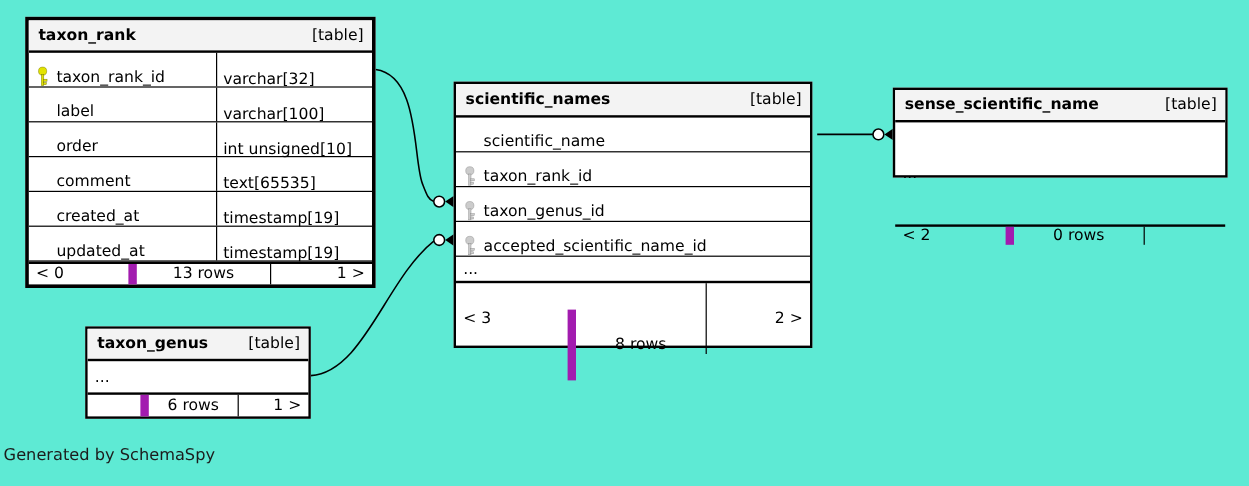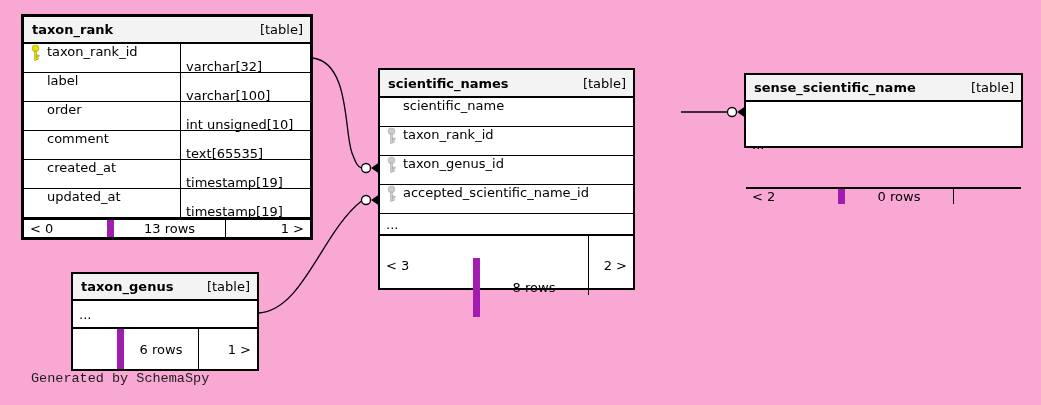--- a/index.html
+++ b/index.html
@@ -1,20 +1,20 @@
 <!DOCTYPE html>
 <html><head>
 <meta charset="utf-8">
 <style>
   * { margin:0; padding:0; box-sizing:border-box; }
   html,body { background:#ffffff; }
   .canvas {
     position:relative;
     width:1041px; height:405px;
-    background:#f9a8d4;
+    background:#5eead4;
     font-family:"DejaVu Sans", sans-serif;
     font-size:13px;
     color:#000;
     overflow:hidden;
   }
   .tbl {
     position:absolute;
     background:#fff;
     border:2px solid #000;
     display:flex;
@@ -34,21 +34,21 @@
   .tbl-badge { font-weight:normal; white-space:nowrap; padding-left:12px; }
   .row {
     display:flex;
     align-items:center;
     border-bottom:1px solid #000;
     flex:0 0 auto;
   }
   .row:last-of-type { border-bottom:none; }
   .cell-name {
     display:flex;
-    align-items:flex-start;
+    align-items:flex-end;
     padding-left:6px;
     height:100%;
     white-space:nowrap;
     overflow:hidden;
   }
   .two-col .cell-name { border-right:1px solid #000; }
   .cell-type {
     flex:1;
     padding-left:5px;
     white-space:nowrap;
@@ -86,57 +86,56 @@
   .pager-next { flex:1; justify-content:flex-end; padding-right:6px; border-left:1px solid #000; }
 
   
   .t-rank  { left:21px;  top:14px;  width:292px; height:226px; }
   .t-rank  .tbl-header { height:27px; }
   .t-rank  .row { height:29px; }
   .t-rank  .cell-name { width:157px; }
   .t-rank  .pager-prev { width:83px; }
   .t-rank  .pager-mid  { width:118px; }
 
-  .t-sci   { left:378px; top:68px;  width:257px; height:222px; }
+  .t-sci   { left:378px; top:68px;  width:299px; height:222px; }
   .t-sci   .tbl-header { height:28px; }
   .t-sci   .row { height:29px; }
   .t-sci   .cell-name { flex:1; }
   .t-sci   .dots-row { height:20px; border-bottom:none; }
   .t-sci   .pager-prev { width:93px; }
   .t-sci   .pager-mid  { width:115px;margin-top:44px; }
 
   .t-sense { left:744px; top:73px;  width:279px; height:75px;gap:32px; }
   .t-sense .tbl-header { height:27px; }
   .t-sense .dots-row { height:21px; }
   .t-sense .pager-prev { width:92px; }
   .t-sense .pager-mid  { width:115px; }
 
-  .t-genus { left:71px;  top:272px; width:188px; height:99px; }
+  .t-genus { left:71px;  top:272px; width:188px; height:77px; }
   .t-genus .tbl-header { height:27px; }
   .t-genus .dots-row { height:26px; }
   .t-genus .pager-prev { width:44px; }
   .t-genus .pager-mid  { width:81px; }
 
   .connectors {
     position:absolute;
     left:0; top:0;
     width:1041px; height:405px;
     pointer-events:none;
   }
   .rel-line { fill:none; stroke:#000; stroke-width:1.3; }
   .rel-circle { fill:#fff; stroke:#000; stroke-width:1.3; }
   .rel-arrow { fill:#000; stroke:none; }
 
   .gen-note {
     position:absolute;
-    left:31px; top:371px;
+    left:3px; top:371px;
     font-size:13.5px;
     color:#1c1c1c;
     white-space:nowrap;
-    font-family:Liberation Mono, monospace;
   }
   .keyicon .k-outline { stroke:#7a7a00; stroke-width:0.4; }
   .keyicon.fk .k-outline { stroke:#8f8f8f; stroke-width:0.4; }
 </style>
 </head>
 <body>
 
 <div class="canvas">
 
   <svg class="connectors" viewBox="0 0 1041 405">

